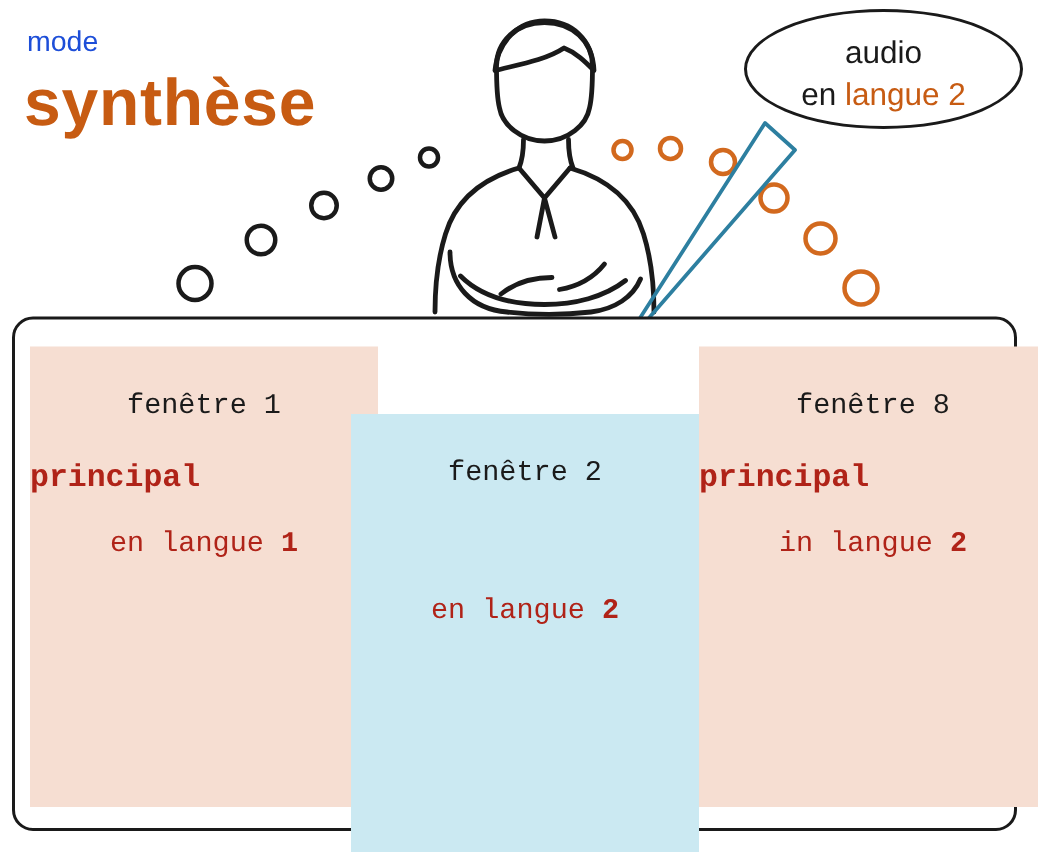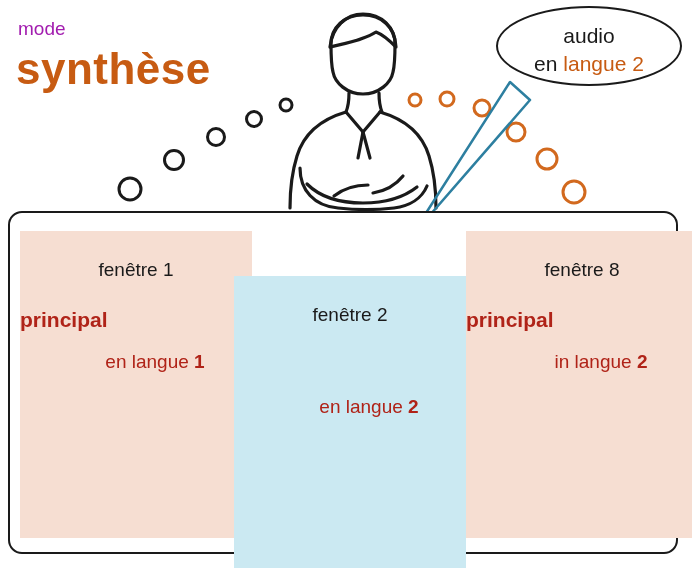--- a/index.html
+++ b/index.html
@@ -15,21 +15,21 @@
     font-family: "Liberation Sans", sans-serif;
     overflow: hidden;
   }
 
   
   #mode-label {
     position: absolute;
     left: 18px;
     top: 18px;
     font-size: 19px;
-    color: #a21caf;
+    color: #1d4ed8;
   }
   #mode-title {
     position: absolute;
     left: 16px;
     top: 44px;
     font-size: 44px;
     font-weight: bold;
     color: #c75b12;
     letter-spacing: 0.5px;
   }
@@ -79,20 +79,21 @@
     background: #ffffff;
     box-sizing: border-box;
   }
 
   .column {
     position: absolute;
     top: 18px;
     width: 232px;
     height: 307px;
     box-sizing: border-box;
+    font-family: Liberation Mono, monospace;
   }
   #col-1 { left: 10px;  background: #f6ded2; }
   #col-2 { left: 224px; background: #cbe9f2; margin-top: 45px; }
   #col-3 { left: 456px; background: #f6ded2; }
 
   .col-title {
     position: absolute;
     top: 28px;
     left: 0;
     width: 100%;
@@ -110,21 +111,20 @@
     color: #b02318;
   }
   .col-lang {
     position: absolute;
     top: 120px;
     left: 0;
     width: 100%;
     text-align: center;
     font-size: 19px;
     color: #b02318;
-    padding-left: 19px;
   }
   .col-lang b {
     color: #b02318;
     font-weight: bold;
   }
 
   
   #artwork {
     position: absolute;
     left: 0;

